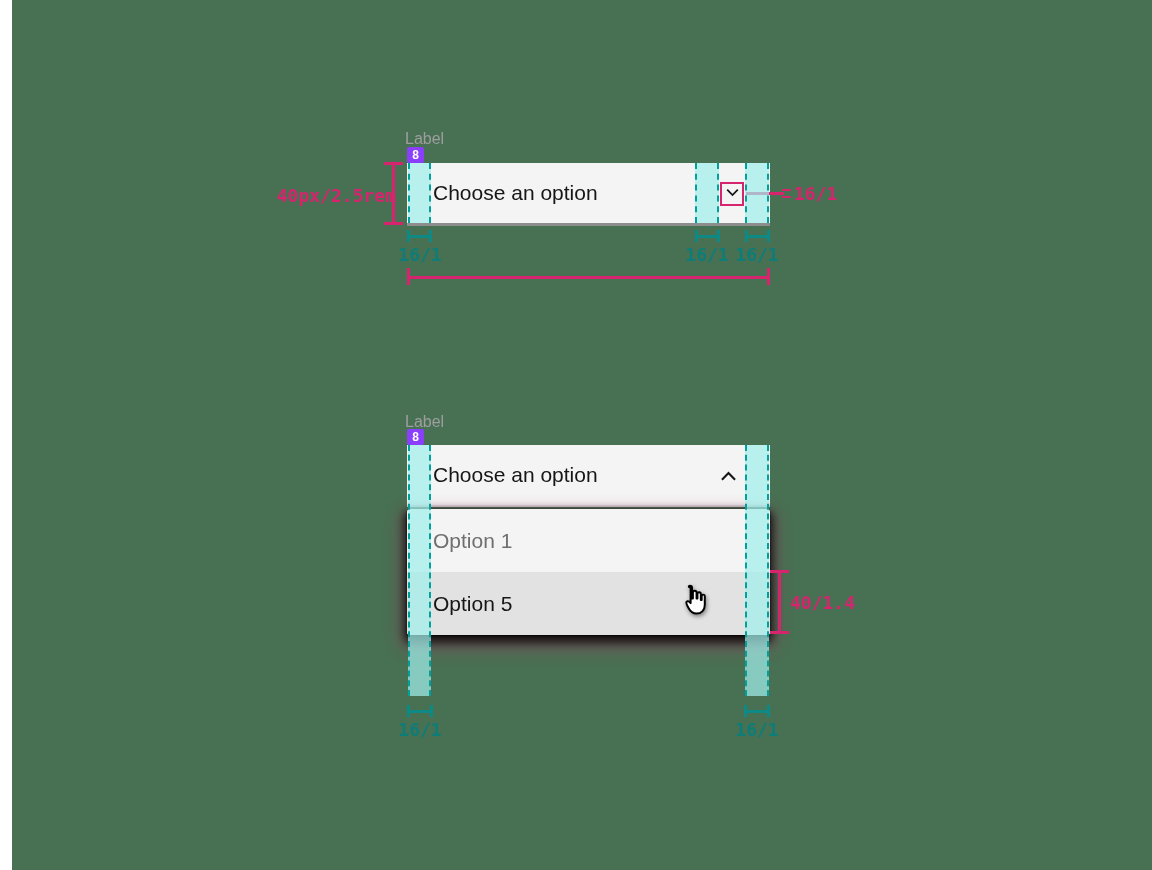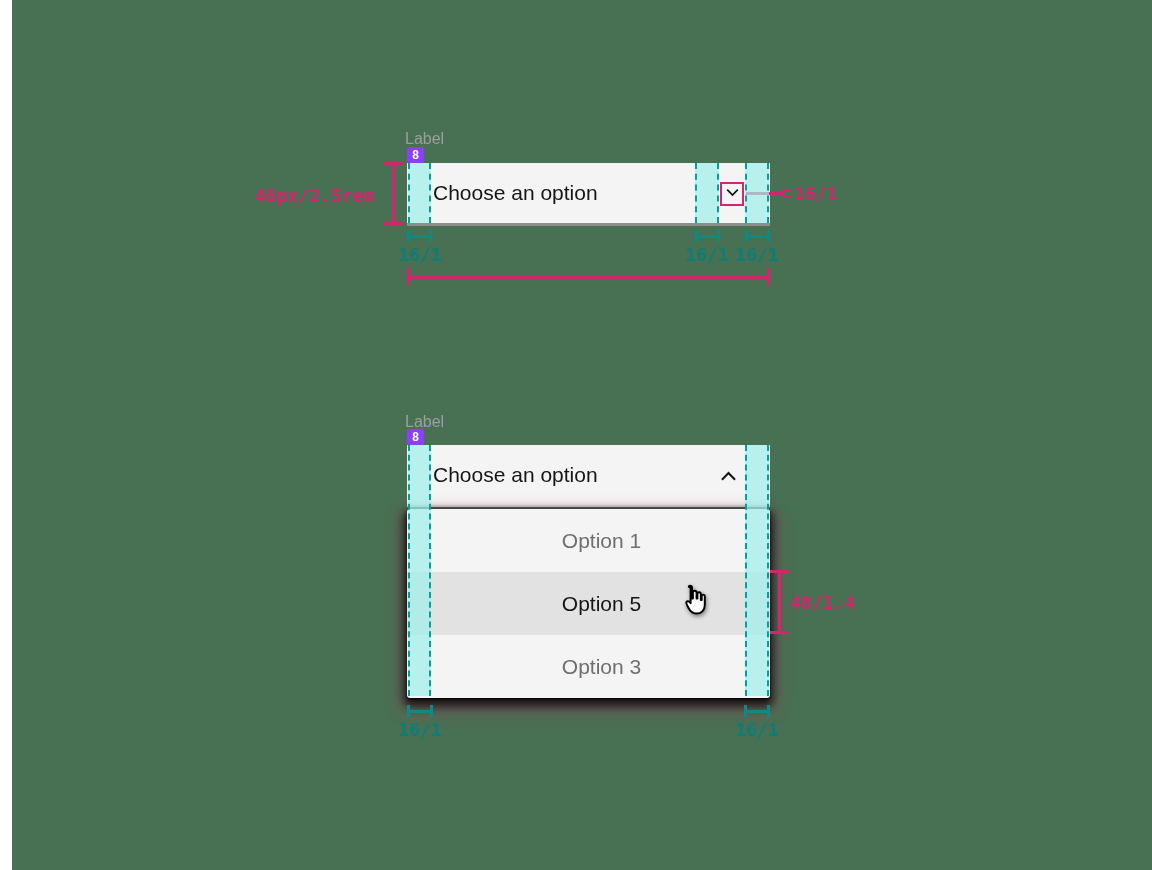--- a/index.html
+++ b/index.html
@@ -27,21 +27,21 @@
   .field .value{position:absolute;left:26px;top:0;line-height:60px;font-size:21px;color:#161616;white-space:nowrap;}
 
   .teal-col{position:absolute;background:rgba(160,238,234,0.72);
             border-left:2px dashed #00a09c;border-right:2px dashed #00a09c;box-sizing:border-box;z-index:5;}
 
   .chev-box{position:absolute;width:24px;height:24px;border:2.5px solid #d6246e;box-sizing:border-box;
             display:flex;align-items:center;justify-content:center;z-index:6;}
 
   .menu{position:absolute;width:363px;background:#f4f4f4;border-radius:3px;overflow:hidden;
         box-shadow:0 1px 2px rgba(0,0,0,.9),0 5px 10px 3px rgba(0,0,0,.8),0 8px 16px 7px rgba(190,40,110,.32);}
-  .menu .row{height:63px;line-height:63px;font-size:21px;color:#6f6f6f;padding-left:26px;text-align:center;}
+  .menu .row{height:63px;line-height:63px;font-size:21px;color:#6f6f6f;padding-left:26px;}
   .menu .row.selected{background:#e2e2e2;color:#161616;}
 
   .annot{position:absolute;font-size:18px;line-height:20px;white-space:pre;}
   .eqcap{position:absolute;width:9px;height:9px;border-top:2.5px solid #d6246e;border-bottom:2.5px solid #d6246e;box-sizing:border-box;}
 
   .cursor{position:absolute;z-index:9;filter:drop-shadow(1px 2px 2px rgba(0,0,0,.45));}
 </style>
 </head>
 <body>
 
@@ -61,21 +61,21 @@
         <svg width="17" height="17" viewBox="0 0 16 16">
             <path d="M3 5.3 8 10.4 13 5.3" fill="none" stroke="#161616" stroke-width="1.7"></path>
           </svg>
       </span>
     </div>
   </div>
 
   <div class="vline" style="left:380px;top:164px;height:60px;"></div>
   <div class="vcap" style="left:372px;top:162px;width:19px;"></div>
   <div class="vcap" style="left:372px;top:222px;width:19px;"></div>
-  <div class="annot mono pink" style="left:234px;top:186px;width:128px;text-align:right;">40px/2.5rem</div>
+  <div class="annot mono pink" style="left:256px;top:186px;width:128px;text-align:right;">40px/2.5rem</div>
 
   <div class="hline" style="left:734px;top:192px;width:38px;height:2.5px;"></div>
   <div class="eqcap" style="left:770px;top:189px;"></div>
   <div class="annot mono pink" style="left:782px;top:184px;">16/1</div>
 
   <div class="hm" style="left:395px;top:230px;width:25px;"></div>
   <div class="hm" style="left:683px;top:230px;width:25px;"></div>
   <div class="hm" style="left:733px;top:230px;width:25px;"></div>
   <div class="annot mono tealtxt" style="left:383px;top:245px;width:50px;text-align:center;">16/1</div>
   <div class="annot mono tealtxt" style="left:670px;top:245px;width:50px;text-align:center;">16/1</div>
@@ -94,21 +94,20 @@
     <span style="position:absolute;left:311px;top:21px;">
       <svg width="21" height="21" viewBox="0 0 16 16">
           <path d="M3 10.4 8 5.3 13 10.4" fill="none" stroke="#161616" stroke-width="1.6"></path>
         </svg>
     </span>
   </div>
 
   <div class="menu" style="left:395px;top:509px;">
     <div class="row">Option 1</div>
     <div class="row selected">Option 5</div>
-    <div class="row">Option 3</div>
   </div>
 
   <div class="teal-col" style="left:396px;top:445px;width:23px;height:251px;"></div>
   <div class="teal-col" style="left:733px;top:445px;width:24px;height:251px;"></div>
 
   <span class="cursor" style="left:668px;top:583px;">
     <svg width="34" height="34" viewBox="0 0 24 24">
       <path d="M7 2c.83 0 1.5.67 1.5 1.5V11h.6V6.8c0-.72.58-1.3 1.3-1.3s1.3.58 1.3 1.3V11h.6V7.8c0-.66.54-1.2 1.2-1.2s1.2.54 1.2 1.2V12h.6V9.3c0-.61.49-1.1 1.1-1.1.61 0 1.1.49 1.1 1.1v6.2c0 3.4-2.2 6.1-5.9 6.1-2.9 0-4.3-1.5-5.6-3.9-.8-1.5-1.9-3.6-1.5-4.3.3-.6 1.3-.8 1.9-.3l1.1 1.1V3.5C5.5 2.67 6.17 2 7 2z" fill="#ffffff" stroke="#000000" stroke-width="1.4" stroke-linejoin="round"></path>
     </svg>
   </span>

